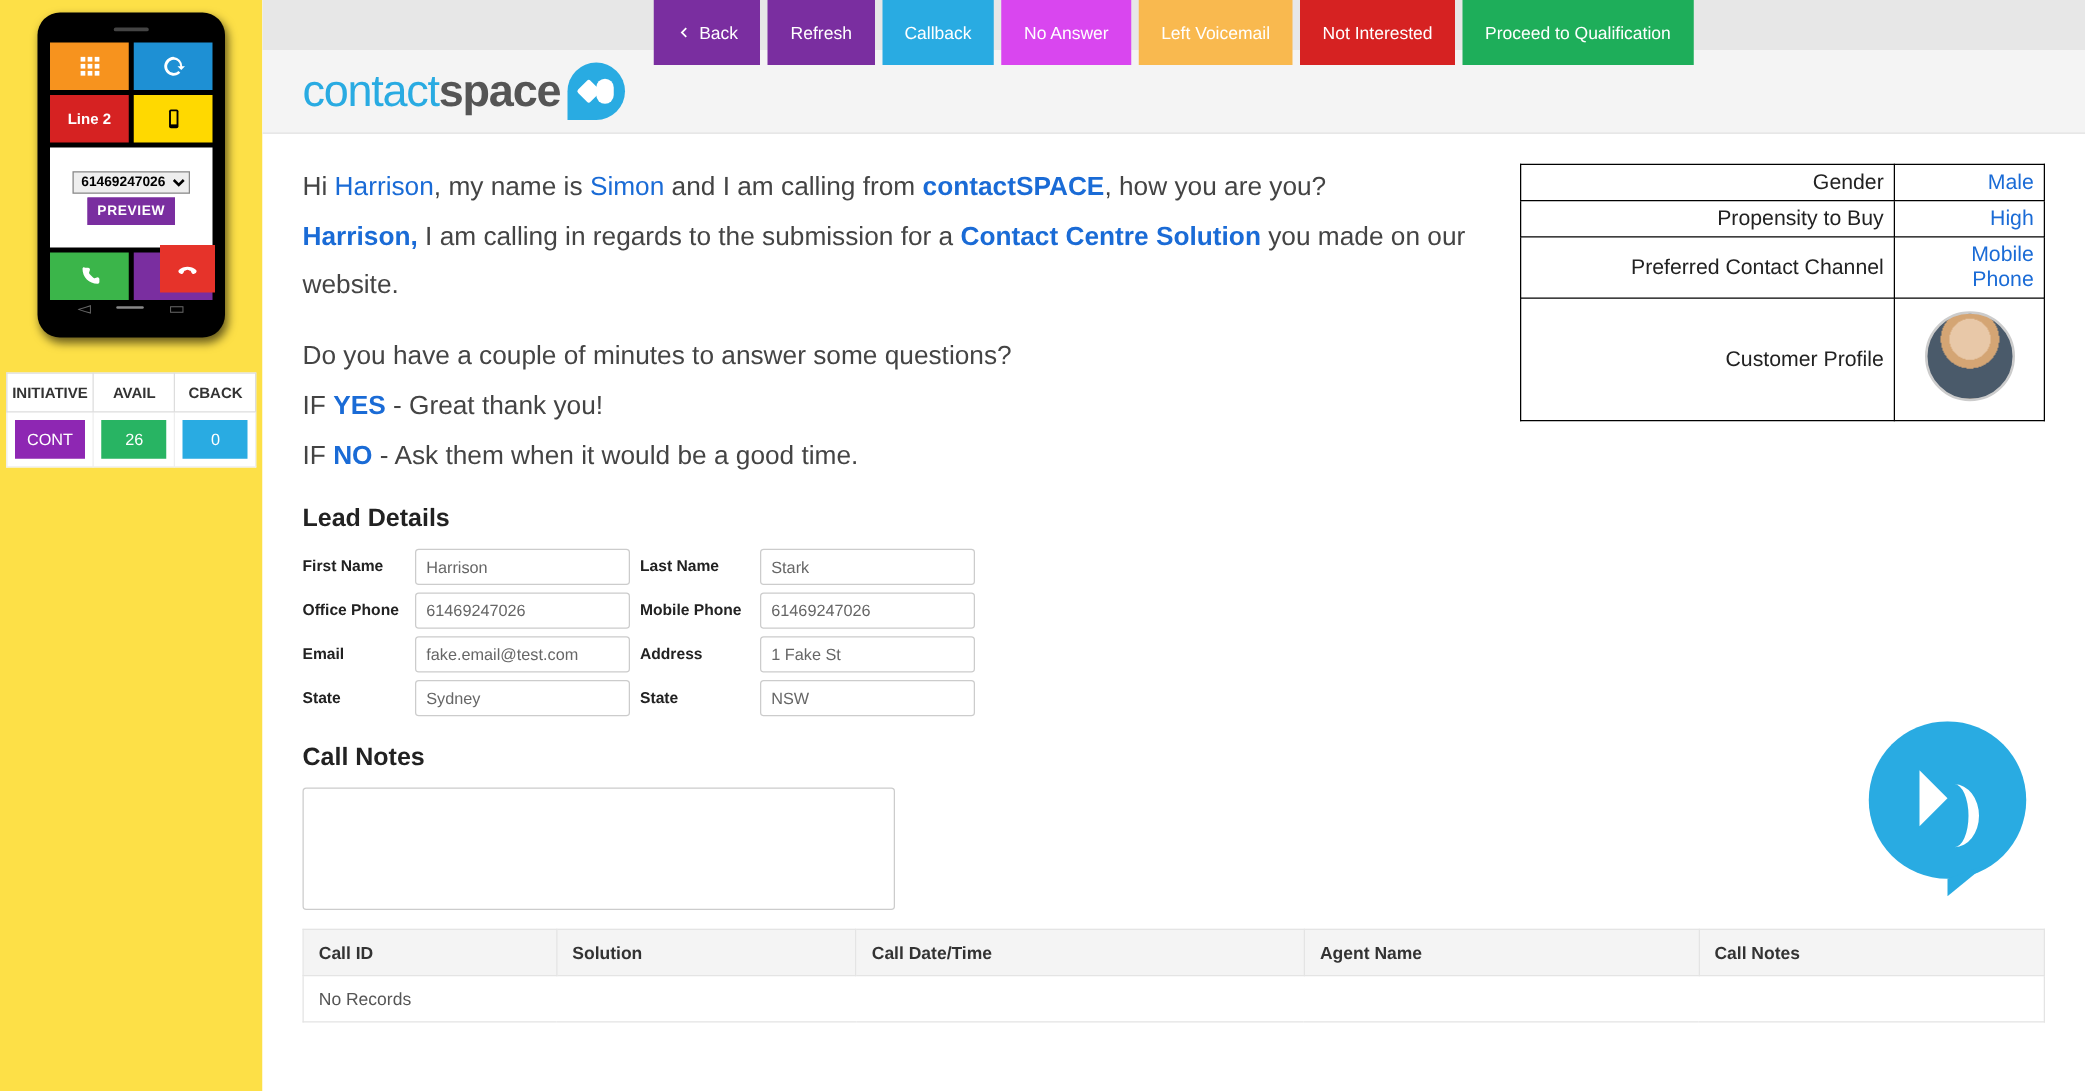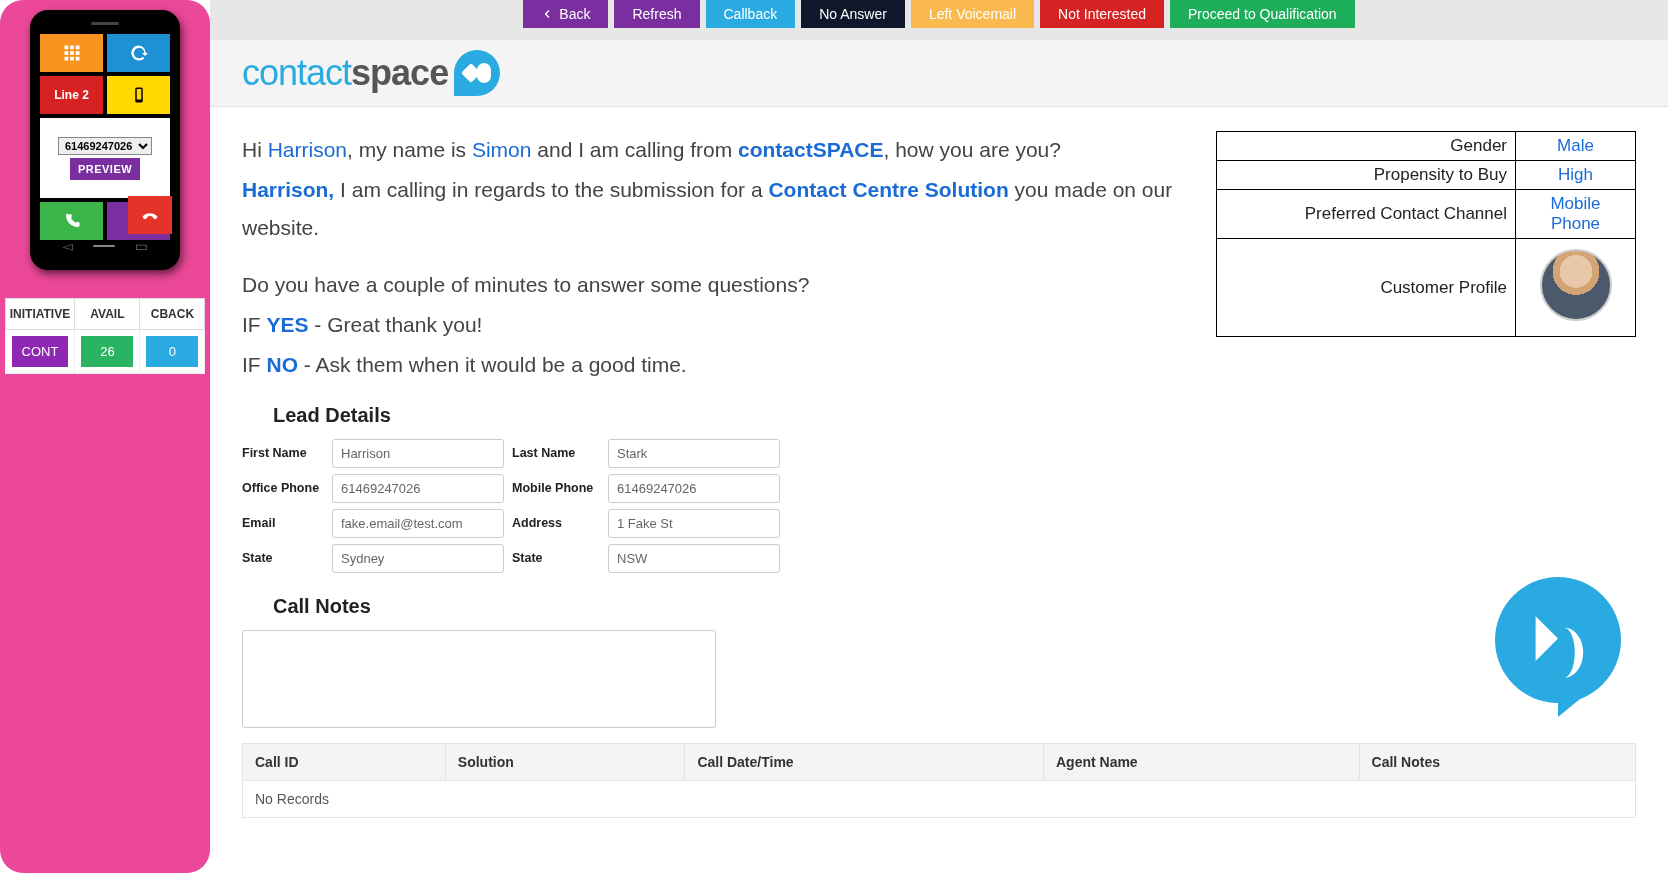--- a/index.html
+++ b/index.html
@@ -1,18 +1,18 @@
 <!DOCTYPE html>
 <html><head>
 <meta charset="utf-8">
 <style>
   * { box-sizing: border-box; margin: 0; padding: 0; }
   body { font-family: Arial, Helvetica, sans-serif; font-size: 14px; color: #333; background: #fff; }
   .app { display: flex; width: 1668px; min-height: 873px; }
-  .sidebar { width: 210px; background: #ec4899; padding: 10px 0; display: flex; flex-direction: column; align-items: center; border-radius: 23px; }
+  .sidebar { width: 210px; background: #fde047; padding: 10px 0; display: flex; flex-direction: column; align-items: center; }
   .phone { width: 150px; height: 260px; background: #000; border-radius: 18px; padding: 12px 8px 8px 8px; position: relative; box-shadow: 2px 4px 8px rgba(0,0,0,.6); }
   .phone-top { height: 6px; display:flex; justify-content:center; gap:4px; margin-bottom:4px;}
   .phone-top span{ width:28px;height:3px;background:#444;border-radius:2px;}
   .phone-screen { background: #000; height: 200px; display: grid; grid-template-columns: 1fr 1fr; grid-auto-rows: 38px; gap: 4px; padding:2px;}
   .tile { display:flex; align-items:center; justify-content:center; color:#fff; font-size:12px; font-weight:bold; cursor:pointer;}
   .tile svg { width:18px; height:18px; fill:#fff; }
   .t-orange{background:#f7931e;}
   .t-blue{background:#1e90d4;}
   .t-red{background:#d62222;}
   .t-yellow{background:#ffd900;}
@@ -30,24 +30,24 @@
   .status-table th{ font-size:12px; font-weight:bold; padding:8px 4px; text-align:center; border:1px solid #ddd;}
   .status-table td{ padding:6px; text-align:center; border:1px solid #eee;}
   .pill{ display:inline-block; min-width:52px; padding:8px 10px; color:#fff; font-size:13px; font-weight:normal;}
   .p-purple{background:#8e27b3;}
   .p-green{background:#28b463;}
   .p-blue{background:#29abe2;}
 
   .main { flex:1; background:#fff; }
   .topbar-wrap{ background:#e7e7e7; height:40px; display:flex; justify-content:center; align-items:stretch;}
   .topbar{ display:flex; gap:6px;}
-  .tbtn{ border:none; color:#fff; font-size:14px; padding:0 18px; display:flex; align-items:center; gap:6px; cursor:pointer; height:28px;}
+  .tbtn{ border:none; color:#fff; font-size:14px; padding:0 18px; display:flex; align-items:center; gap:6px; cursor:pointer; height:52px;}
   .b-purple{background:#7a2ea0;}
   .b-blue{background:#29abe2;}
-  .b-orange{background:#0f172a;}
+  .b-orange{background:#d946ef;}
   .b-lorange{background:#f9b94f;}
   .b-red{background:#d62222;}
   .b-green{background:#1eae5a;}
   .tbtn svg{width:12px;height:12px;fill:#fff;}
 
   .logo-row{ background:#f4f4f4; padding:10px 0 10px 32px; border-bottom:1px solid #e2e2e2;}
   .logo{ display:flex; align-items:center; gap:6px; font-size:36px; font-weight:700; letter-spacing:-1px;}
   .logo .c1{color:#29abe2; font-weight:400;}
   .logo .c2{color:#555;}
   .logo-bubble{ width:46px;height:46px;background:#29abe2;border-radius:50% 50% 50% 0; position:relative; transform:rotate(0deg); display:flex; align-items:center; justify-content:center;}
@@ -58,26 +58,26 @@
   .script{ grid-column:1; font-size:21px; line-height:1.8; color:#444;}
   .script .hl{ color:#1a6bd6; font-weight:500;}
   .script .hlb{ color:#1a6bd6; font-weight:700;}
   .script p{margin-bottom:2px;}
   .spacer{height:18px;}
 
   .profile-box{ grid-column:2; }
   .ptable{ width:100%; border:1px solid #000; border-collapse:collapse; font-size:17px;}
   .ptable td{ border:1px solid #000; padding:4px 8px;}
   .ptable td:first-child{ text-align:right; color:#222;}
-  .ptable td:last-child{ color:#1a6bd6; text-align:center; width:120px;}
+  .ptable td:last-child{ color:#1a6bd6; text-align:right; width:120px;}
   .avatar-cell{ text-align:center !important; padding:10px !important;}
   .avatar{ width:72px; height:72px; border-radius:50%; background: radial-gradient(circle at 50% 30%, #e8c8a8 0 28%, #d4a574 28% 40%, #4a5a6a 40% 100%); border:2px solid #ccc; display:inline-block;}
 
   .lead-section{ grid-column:1; margin-top:18px;}
-  h2{ font-size:20px; font-weight:bold; color:#222; margin-bottom:12px;margin-left:31px;}
+  h2{ font-size:20px; font-weight:bold; color:#222; margin-bottom:12px;}
   .form-grid{ display:grid; grid-template-columns: 82px 172px 88px 172px; gap:6px 8px; align-items:center;}
   .form-grid label{ font-size:12.5px; font-weight:bold; color:#222;}
   .form-grid input{ border:1px solid #ccc; border-radius:3px; padding:6px 8px; font-size:13px; color:#666; width:100%;}
 
   .opt-box{ grid-column:2; border:1px solid #000; margin-top:18px; align-self:start;}
   .opt-title{ text-align:center; font-size:21px; font-weight:bold; color:#1a8a1a; padding:8px; border-bottom:1px solid #000;}
   .opt-body{ padding:6px 8px; font-size:13.5px; color:#1a8a1a; line-height:1.5;}
   .opt-body b{ font-weight:bold;}
 
   .notes-section{ grid-column:1 / span 2; margin-top:22px; position:relative;}

